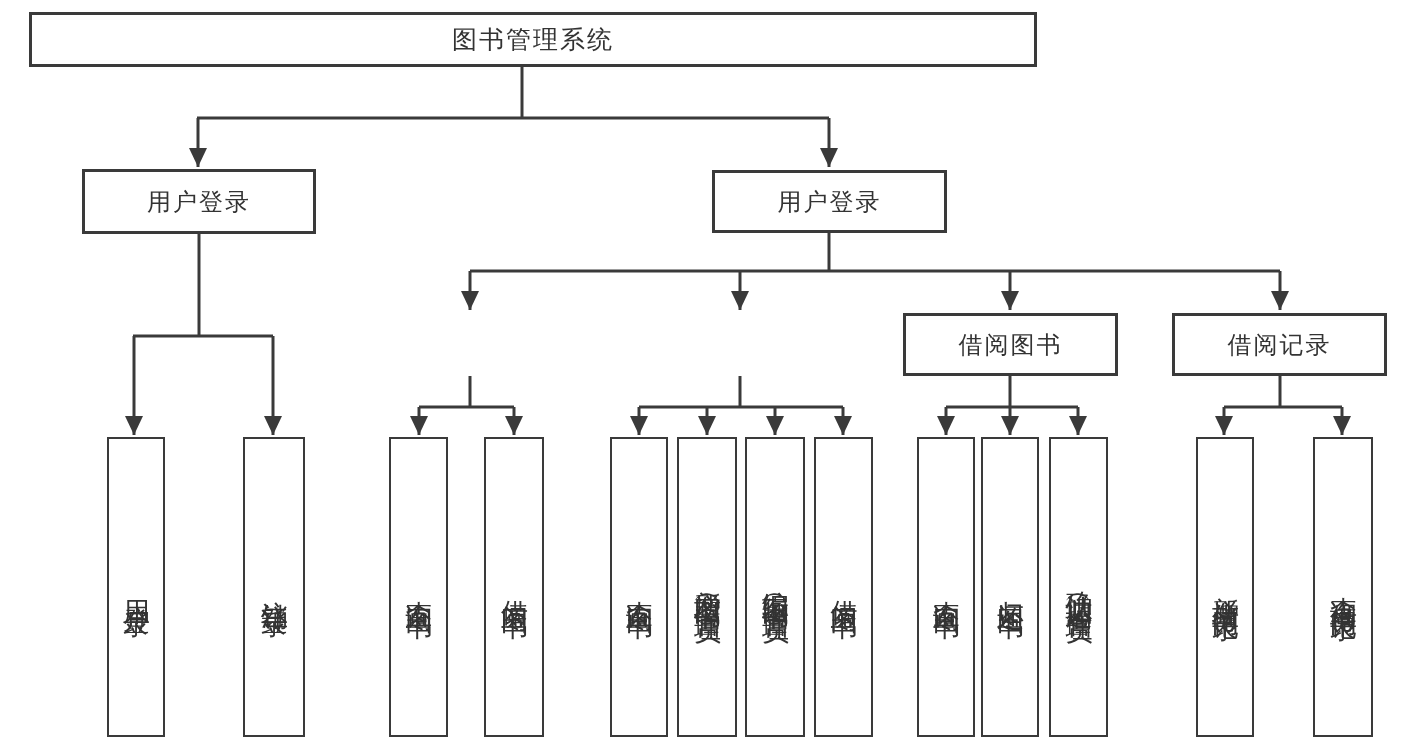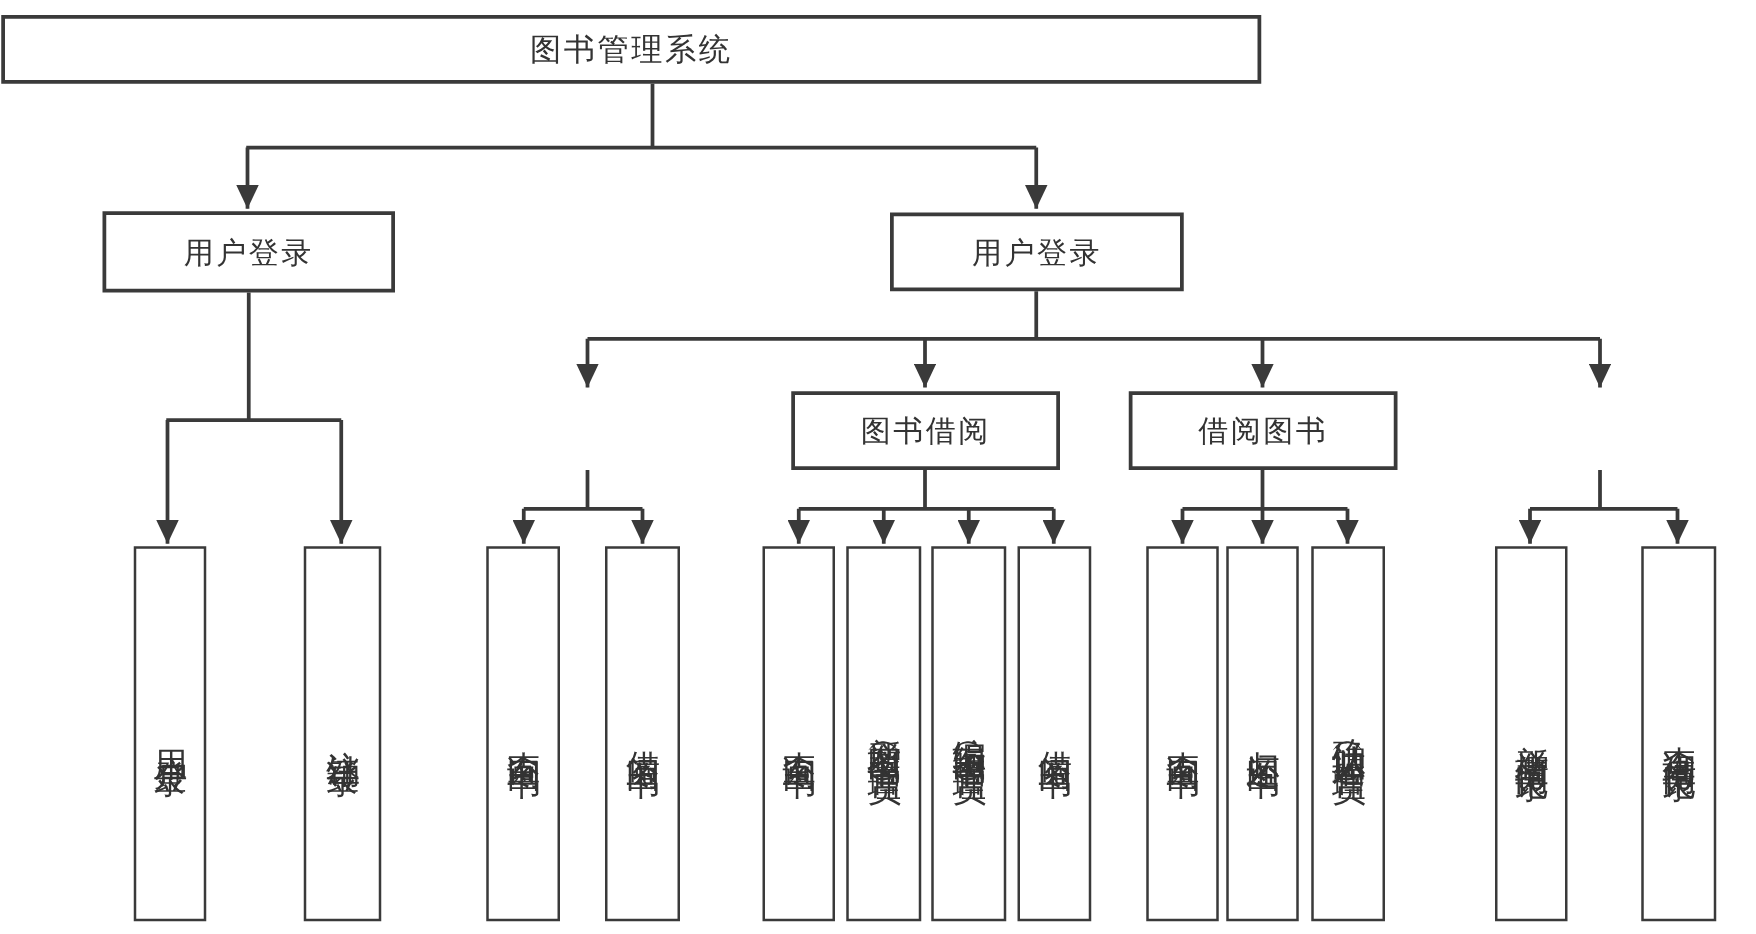--- a/index.html
+++ b/index.html
@@ -73,27 +73,27 @@
       <line x1="1010" y1="407" x2="1010" y2="435" marker-end="url(#arw)"></line>
       <line x1="1078" y1="407" x2="1078" y2="435" marker-end="url(#arw)"></line>
 
       <path d="M1280 376 V407"></path>
       <path d="M1224 407 H1342"></path>
       <line x1="1224" y1="407" x2="1224" y2="435" marker-end="url(#arw)"></line>
       <line x1="1342" y1="407" x2="1342" y2="435" marker-end="url(#arw)"></line>
     </g>
   </svg>
 
-  <div class="box root" style="left:1px;top:12px;width:1008px;height:55px">图书管理系统</div>
+  <div class="box root" style="left:29px;top:12px;width:1008px;height:55px">图书管理系统</div>
 
   <div class="box" style="left:82px;top:169px;width:234px;height:65px">用户登录</div>
   <div class="box" style="left:712px;top:170px;width:235px;height:63px">用户登录</div>
 
-  <div class="box" style="left:633px;top:313px;width:215px;height:63px">图书借阅</div>
   <div class="box" style="left:903px;top:313px;width:215px;height:63px">借阅图书</div>
+  <div class="box" style="left:1172px;top:313px;width:215px;height:63px">借阅记录</div>
 
   <div class="box leaf" style="left:107px;top:437px;width:58px;height:300px">用户登录</div>
   <div class="box leaf" style="left:243px;top:437px;width:62px;height:300px">注销登录</div>
 
   <div class="box leaf" style="left:389px;top:437px;width:59px;height:300px">查询图书</div>
   <div class="box leaf" style="left:484px;top:437px;width:60px;height:300px">借阅图书</div>
 
   <div class="box leaf" style="left:610px;top:437px;width:58px;height:300px">查询图书</div>
   <div class="box leaf" style="left:677px;top:437px;width:60px;height:300px">新增图书（管理员）</div>
   <div class="box leaf" style="left:745px;top:437px;width:60px;height:300px">编辑图书（管理员）</div>

